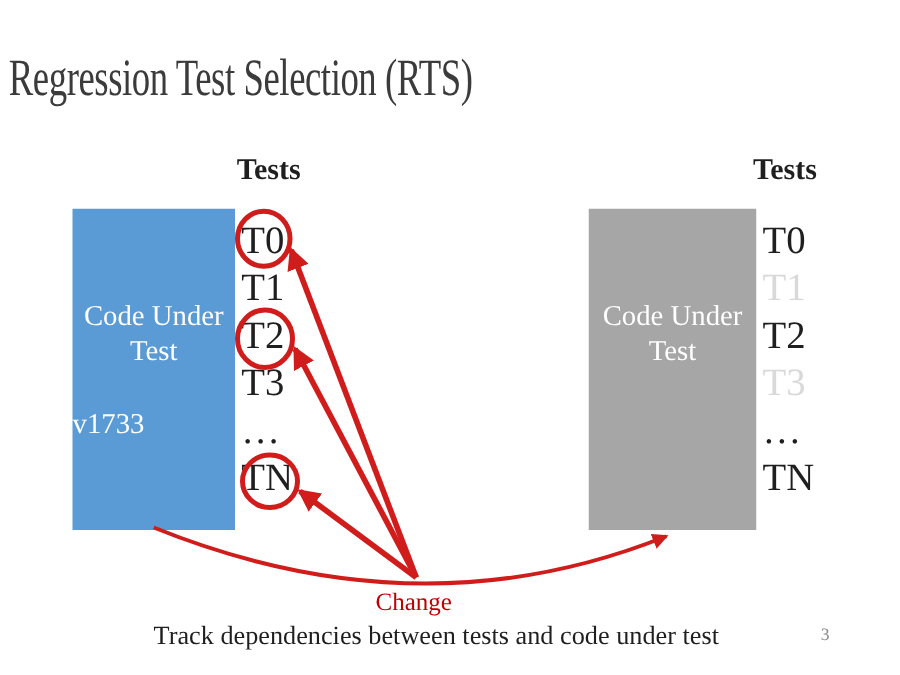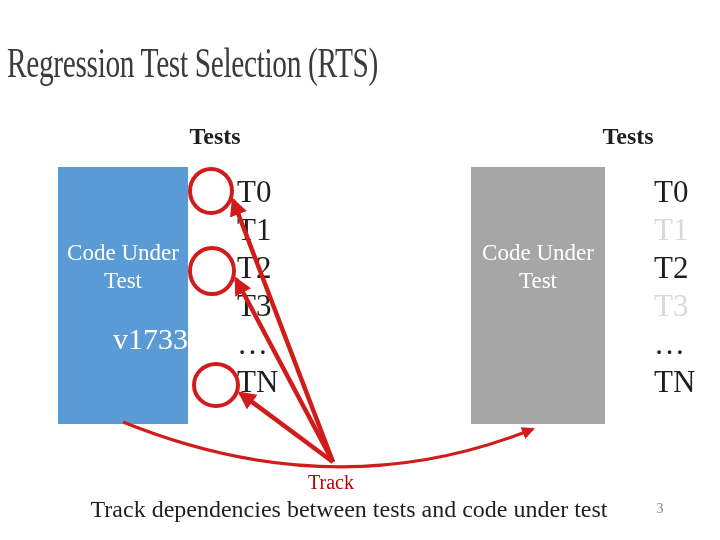--- a/index.html
+++ b/index.html
@@ -23,46 +23,46 @@
   .box{
     position:absolute;top:167px;height:257px;
   }
   .box.blue{left:58px;width:130px;background:var(--accent-blue,#5b9bd5);}
   .box.gray{left:471px;width:134px;background:var(--box-gray,#a6a6a6);}
   .box-label{
     position:absolute;top:72px;left:0;width:100%;text-align:center;
     color:#ffffff;font-size:23px;line-height:28px;
   }
   .box-version{
-    position:absolute;top:158px;left:0;width:100%;text-align:right;
-    color:#ffffff;font-size:30px;line-height:28px;
+    position:absolute;top:158px;left:0;width:100%;text-align:left;
+    color:#ffffff;font-size:23px;line-height:28px;
   }
   .testlist{
     position:absolute;top:173px;font-size:31px;line-height:38px;
     color:var(--text-dark,#1f1f1f);
   }
   .testlist.left{left:193px;}
   .testlist.right{left:610px;}
-  .test-item{height:38px;padding-left:44px;}
+  .test-item{height:38px;}
   .test-item.faded{color:var(--faded-text,#d9d9d9);}
   .overlay{
     position:absolute;left:0;top:0;width:720px;height:540px;
     pointer-events:none;
   }
   .red-circle{fill:none;stroke:var(--arrow-red,#d11c1c);stroke-width:4px;}
   .red-line{fill:none;stroke:var(--arrow-red,#d11c1c);stroke-width:4.5px;}
   .red-arc{fill:none;stroke:var(--arrow-red,#d11c1c);stroke-width:3.2px;}
   .arrowhead-fill{fill:var(--arrow-red,#d11c1c);}
   .change-label{
     position:absolute;left:281px;top:471px;width:100px;text-align:center;
     font-size:20px;color:var(--change-red,#c00000);
   }
   .caption{
     position:absolute;left:0;top:496px;width:698px;text-align:center;
-    font-size:24px;color:var(--text-dark,#1f1f1f);
+    font-size:21px;color:var(--text-dark,#1f1f1f);
   }
   .page-number{
     position:absolute;left:650px;top:501px;width:20px;text-align:center;
     font-size:14px;color:var(--page-num-gray,#8a8a8a);
   }
 </style>
 </head>
 <body>
 
 <div class="slide">
@@ -107,18 +107,18 @@
     </defs>
     <ellipse class="red-circle" cx="211" cy="191" rx="21" ry="22"></ellipse>
     <ellipse class="red-circle" cx="212" cy="271" rx="22" ry="23"></ellipse>
     <ellipse class="red-circle" cx="216" cy="385" rx="22" ry="21"></ellipse>
     <line class="red-line" x1="333" y1="462" x2="233" y2="200" marker-end="url(#arrowhead)"></line>
     <line class="red-line" x1="333" y1="462" x2="236" y2="279" marker-end="url(#arrowhead)"></line>
     <line class="red-line" x1="333" y1="462" x2="240" y2="393" marker-end="url(#arrowhead)"></line>
     <path class="red-arc" d="M123,422 Q336,508 533,429" marker-end="url(#arrowhead)"></path>
   </svg>
 
-  <div class="change-label">Track</div>
+  <div class="change-label">Change</div>
 
   <div class="caption">Track dependencies between tests and code under test</div>
   <div class="page-number">3</div>
 
 </div>
 
 </body></html>

